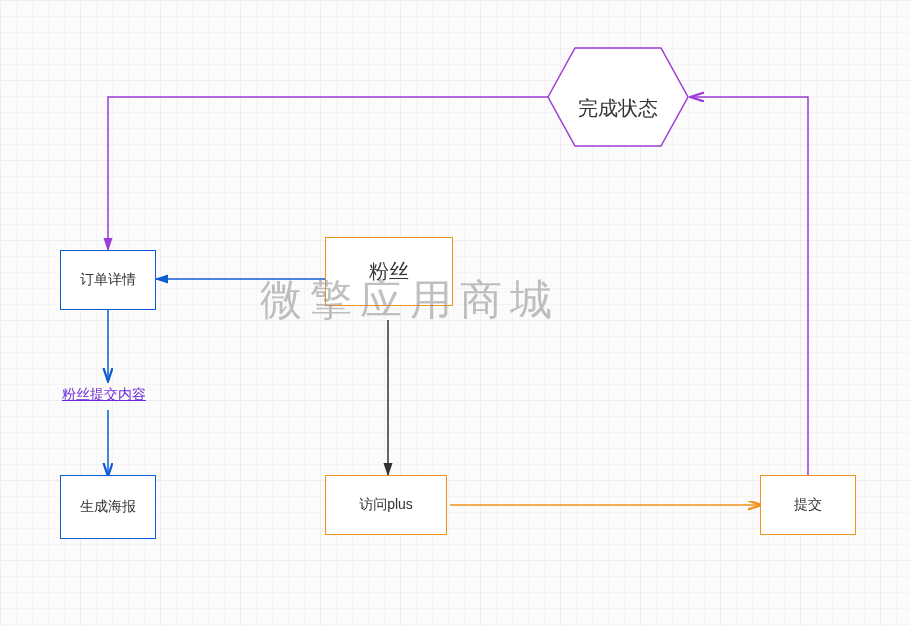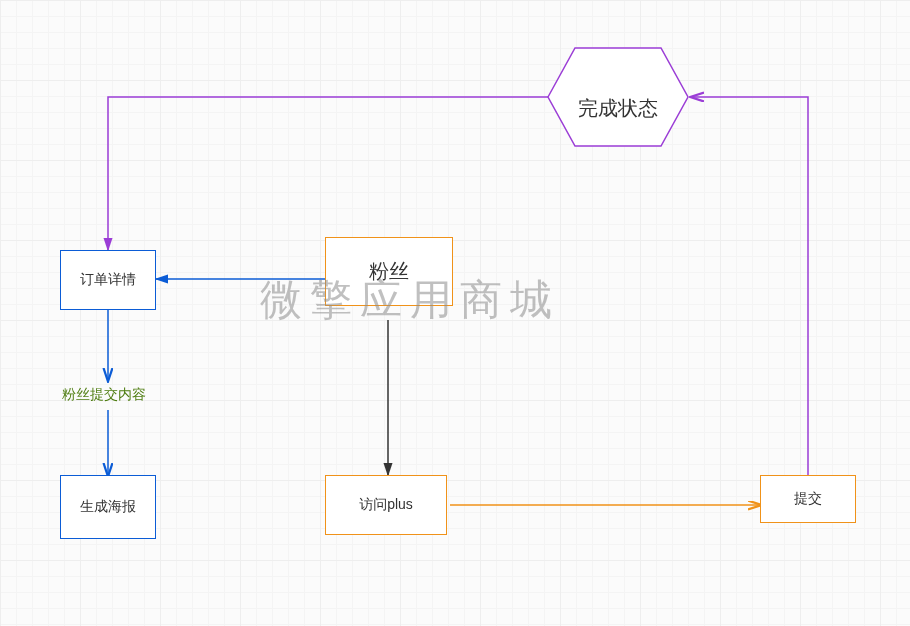--- a/index.html
+++ b/index.html
@@ -22,22 +22,23 @@
       background: #fff;
       display: flex;
       align-items: center;
       justify-content: center;
       font-size: 14px;
       color: #333;
     }
     .label {
       position: absolute;
       font-size: 14px;
-      color: #4d7c0f;
+      color: #6d28d9;
       background: transparent;
+      text-decoration: underline;
     }
     .watermark {
       position: absolute;
       font-size: 42px;
       color: rgba(140,140,140,0.55);
       letter-spacing: 8px;
       pointer-events: none;
       user-select: none;
       text-align: center;
     }
@@ -107,19 +108,19 @@
 </div>
 
 <div class="node" style="left:60px; top:475px; width:96px; height:64px; border:1.5px solid #0b5cd6;">
   <span>生成海报</span>
 </div>
 
 <div class="node" style="left:325px; top:475px; width:122px; height:60px; border:1.5px solid #f09219;">
   <span>访问plus</span>
 </div>
 
-<div class="node" style="left:760px; top:475px; width:96px; height:48px; border:1.5px solid #f09219;font-family:Liberation Mono, monospace;">
+<div class="node" style="left:760px; top:475px; width:96px; height:60px; border:1.5px solid #f09219;font-family:Liberation Mono, monospace;">
   <span>提交</span>
 </div>
 
 <div class="watermark" style="left:260px; top:272px;">
   <span>微擎应用商城</span>
 </div>
 
 </body></html>

